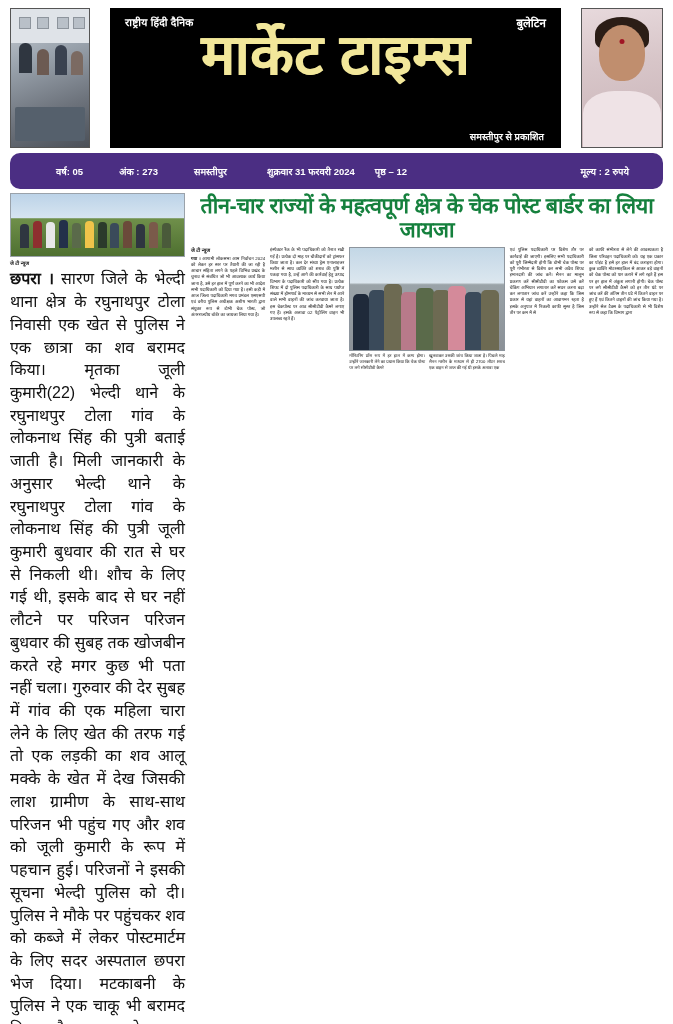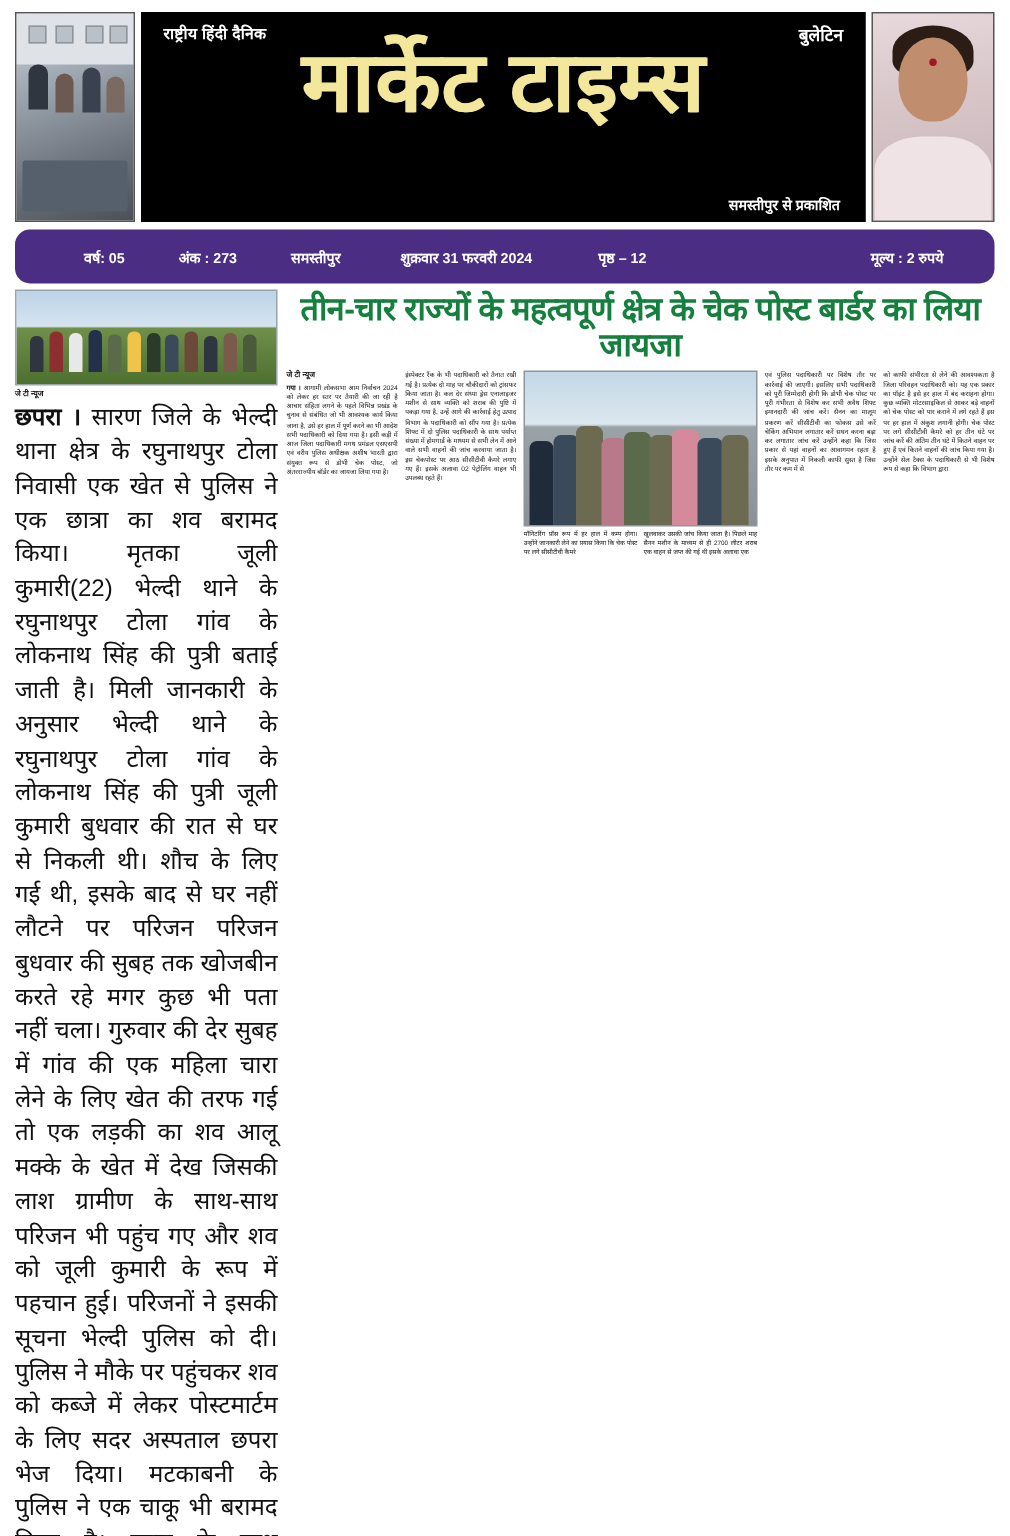--- a/index.html
+++ b/index.html
@@ -5,21 +5,21 @@
   * { box-sizing: border-box; margin: 0; padding: 0; }
   html, body {
     width: 673px; height: 1024px;
     background: #ffffff;
     font-family: "Liberation Sans", "DejaVu Sans", sans-serif;
     overflow: hidden;
   }
   .page { position: relative; width: 673px; height: 1024px; background:#fff; padding: 8px 10px 0 10px; }
 
   
-  .masthead { display:flex; gap:4px; height: 140px; align-items:stretch; }
+  .masthead { display:flex; gap:20px; height: 140px; align-items:stretch; }
   .mh-photo-left, .mh-photo-right {
     width: 80px; border:1px solid #555; position:relative; overflow:hidden;
   }
   .mh-photo-left { background:linear-gradient(160deg,#cfd4da 0%,#9aa3ad 35%,#6d737c 70%,#4b5058 100%); }
   .mh-photo-right { width: 82px; background:linear-gradient(170deg,#e7d9dc 0%,#d8c6c9 40%,#c7b2b6 100%); }
   .mh-left-inner { position:absolute; inset:0; }
   .mh-left-inner .desk { position:absolute; left:4px; right:4px; bottom:6px; height:34px; background:#55606c; border-radius:2px; }
   .mh-left-inner .p1 { position:absolute; left:8px; top:34px; width:13px; height:30px; background:#2f3640; border-radius:6px 6px 0 0;}
   .mh-left-inner .p2 { position:absolute; left:26px; top:40px; width:12px; height:26px; background:#6c5a52; border-radius:6px 6px 0 0;}
   .mh-left-inner .p3 { position:absolute; left:44px; top:36px; width:12px; height:30px; background:#3a4250; border-radius:6px 6px 0 0;}
@@ -45,21 +45,21 @@
   .mh-pub { position:absolute; right:16px; bottom:4px; color:#fff; font-size:9.5px; font-weight:bold; }
 
   
   .infobar {
     margin-top:5px; height:19px; background:#4b2e83; border-radius:10px;
     display:flex; align-items:center; color:#fff; font-size:9.5px; font-weight:bold;
     padding:18px 16px;
   }
   .infobar .seg { white-space:nowrap; }
   .ib1 { margin-left:30px; } .ib2 { margin-left:36px; } .ib3 { margin-left:36px; }
-  .ib4 { margin-left:40px; } .ib5 { margin-left:44px; } .ib6 { margin-left:auto; margin-right:18px; }
+  .ib4 { margin-left:40px; } .ib5 { margin-left:20px; } .ib6 { margin-left:auto; margin-right:18px; }
 
   
   .topzone { display:flex; gap:6px; margin-top:4px; }
   .col-left { width:175px; }
   .col-main { flex:1; }
 
   .left-head { font-size:11.5px; font-weight:bold; text-align:center; line-height:1.25; color:#000; padding:1px 4px 3px 4px; }
   .photo { background:#bcc4cc; position:relative; overflow:hidden; border:1px solid #9aa2aa; }
   .photo-field { height:64px; background:linear-gradient(180deg,#bcd3e8 0%,#d6e4f0 38%,#6f8f4a 40%,#4e7030 100%); }
   .photo-field .crowd { position:absolute; bottom:8px; left:6px; right:6px; height:30px; }

